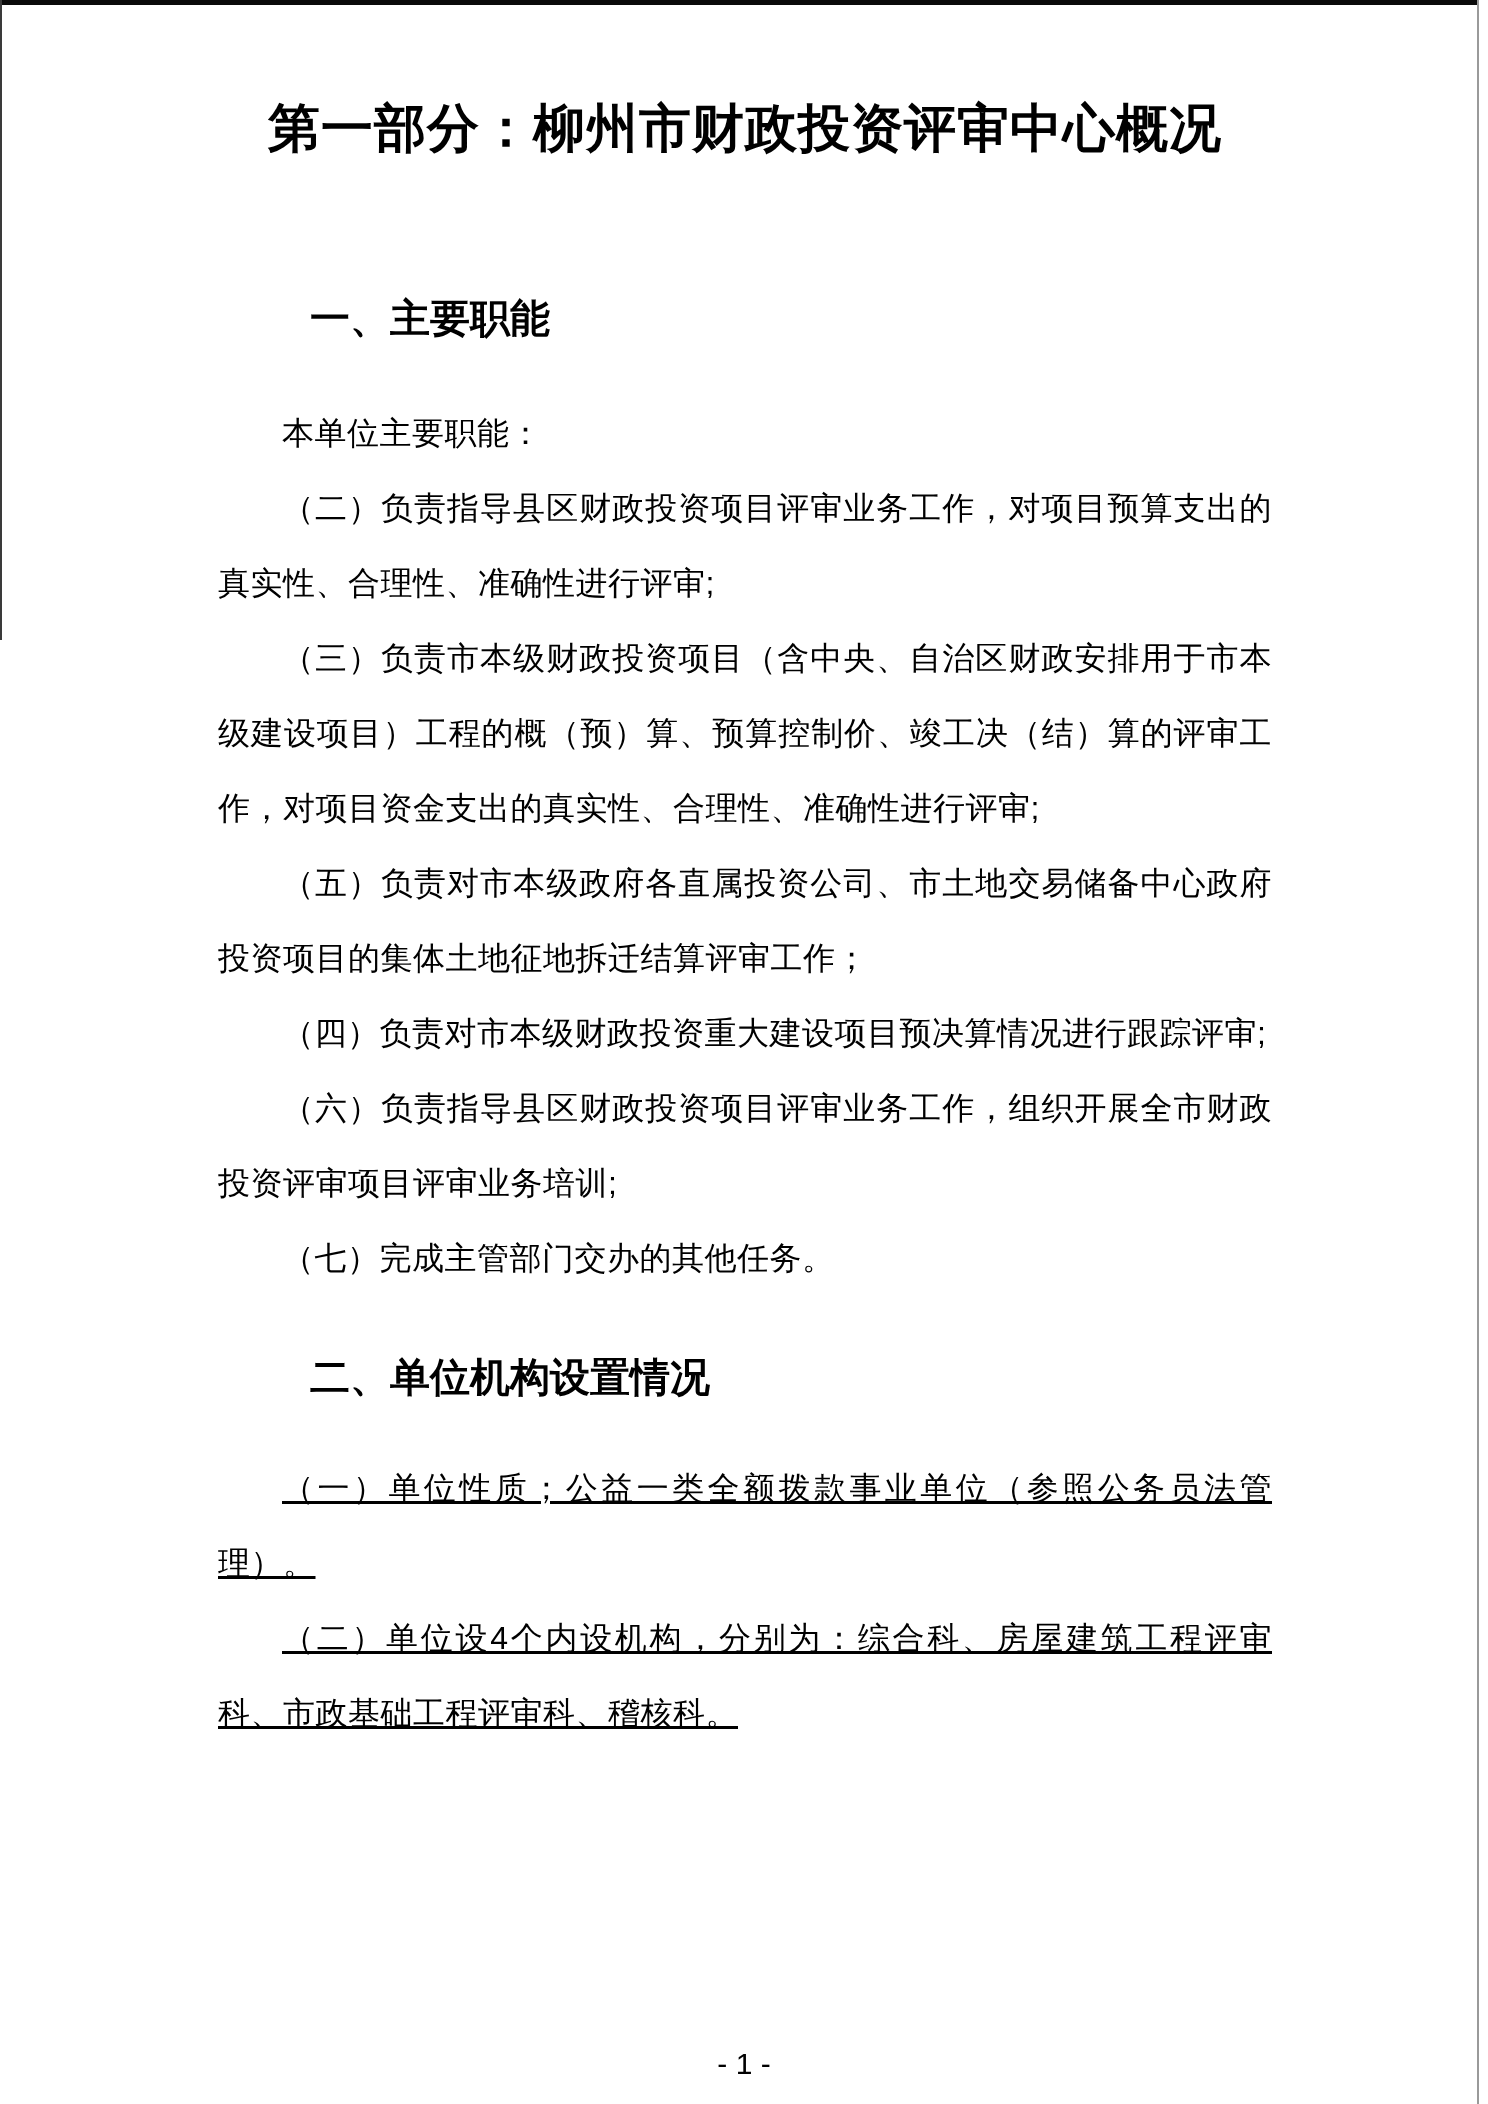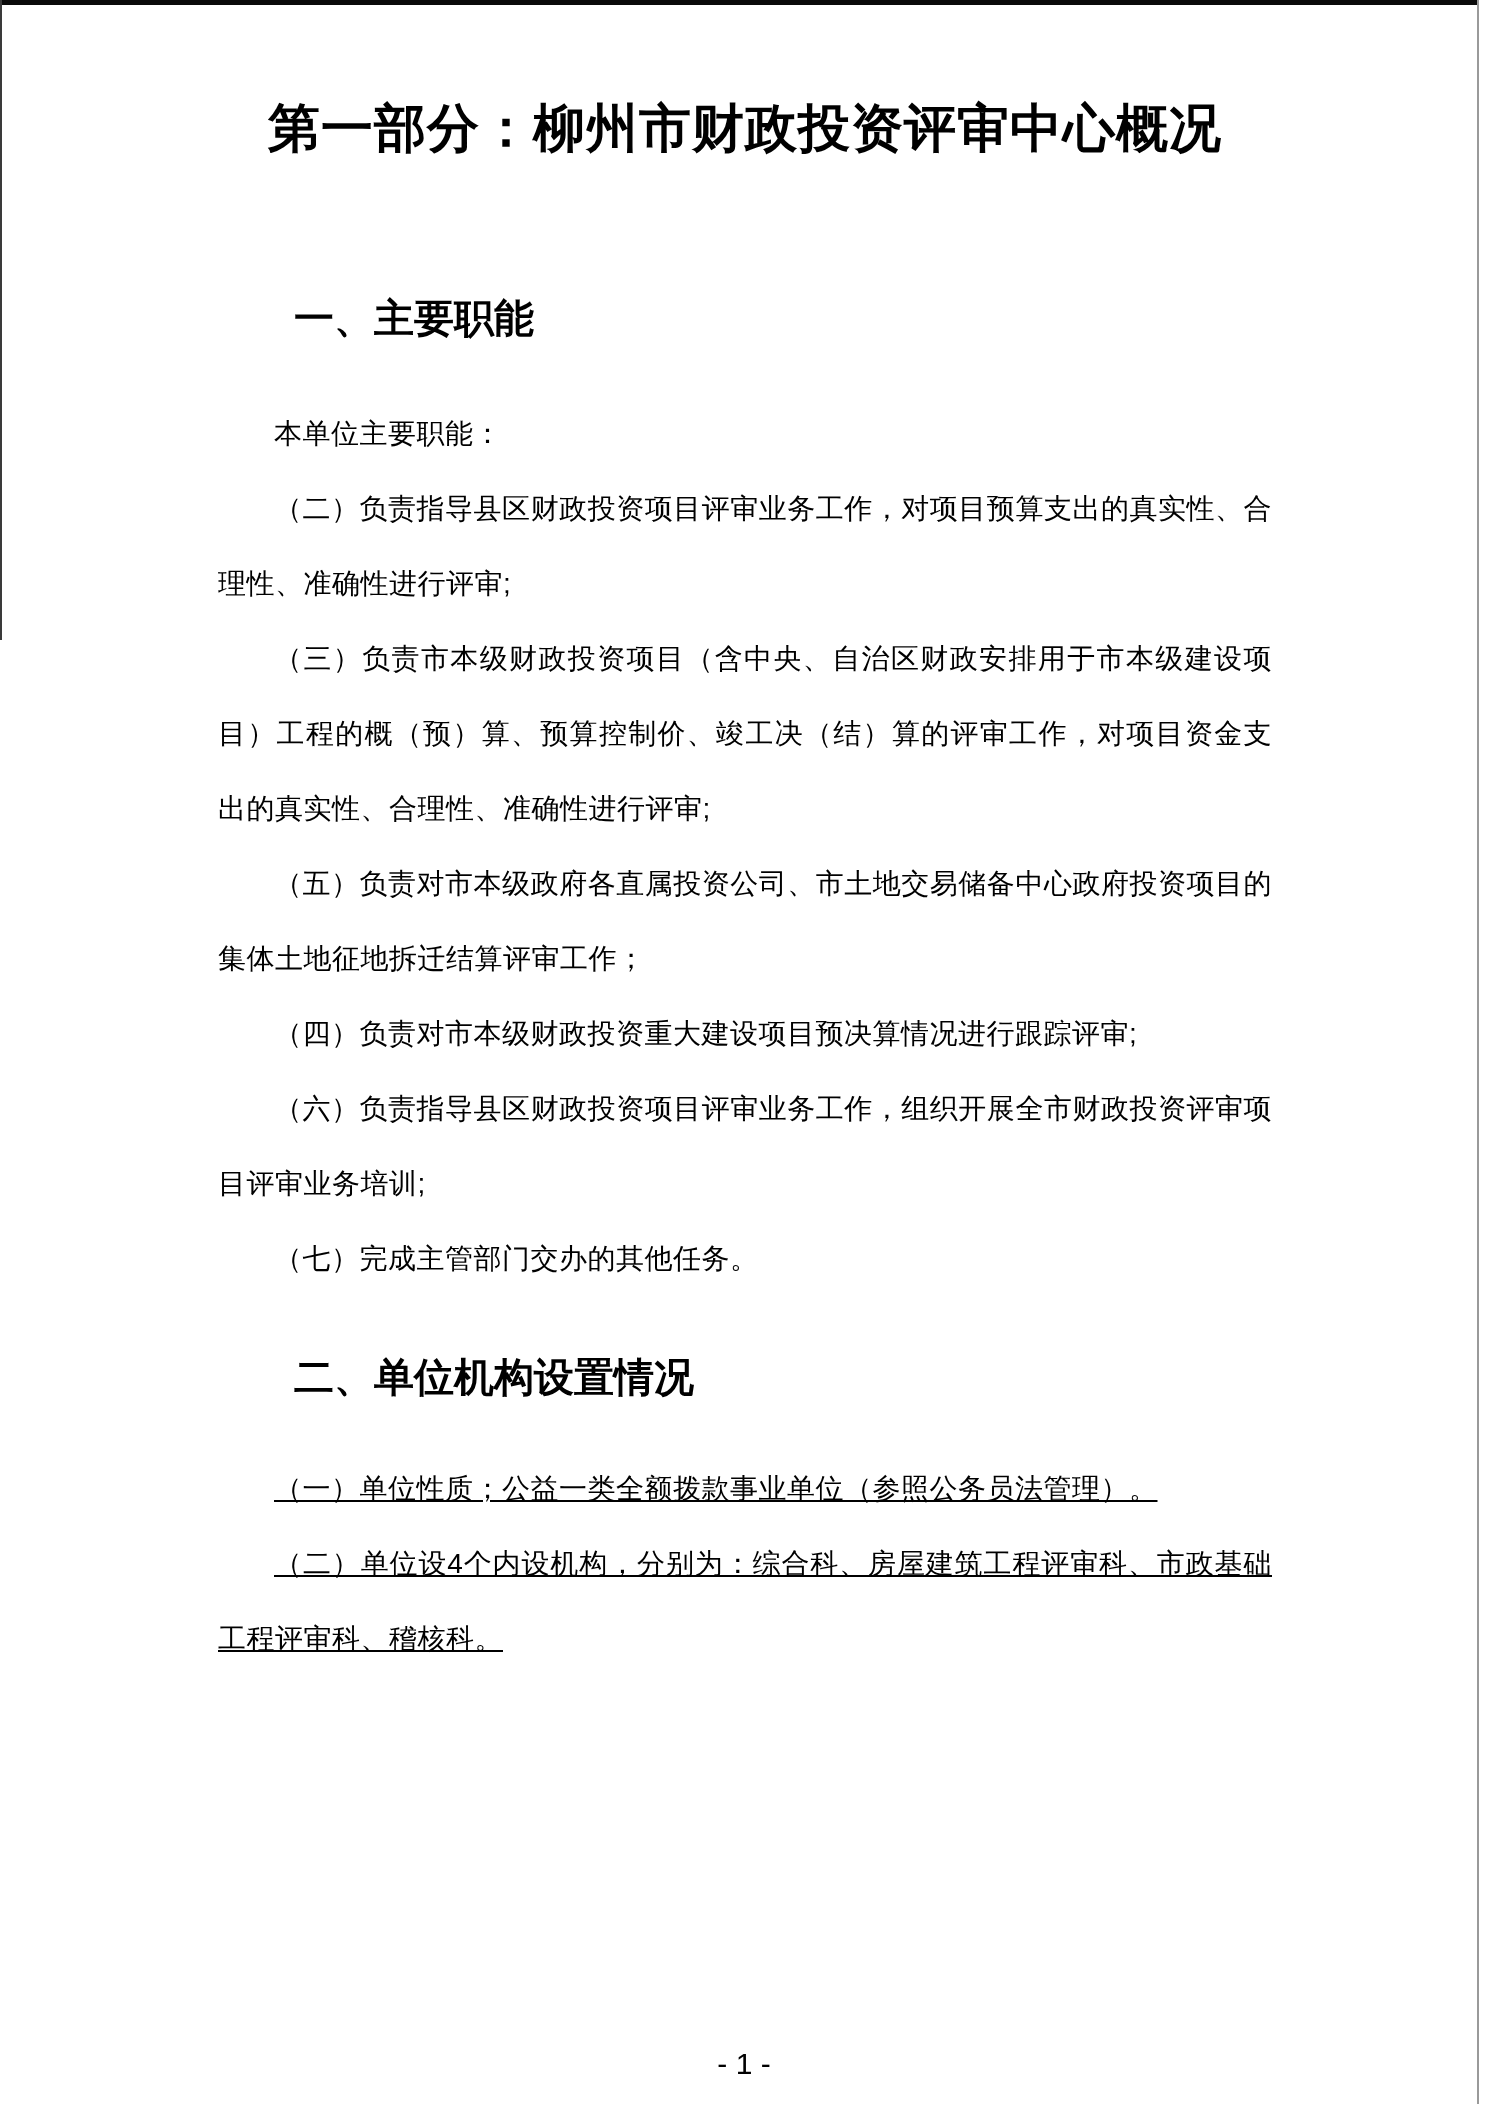--- a/index.html
+++ b/index.html
@@ -48,30 +48,30 @@
     line-height: 72px;
     font-weight: bold;
     text-align: center;
     letter-spacing: 1px;
     white-space: nowrap;
   }
   .section-heading {
     font-size: 40px;
     line-height: 48px;
     font-weight: bold;
-    margin: 0;
+    margin: 16px;
     padding-left: 76px;
   }
   .heading-1 { margin-top: 130px; }
   .heading-2 { margin-top: 57px; }
   .body-block-1 { margin-top: 54px; }
   .body-block-2 { margin-top: 50px; text-decoration: underline; }
   .para {
     margin: 0;
-    font-size: 28px;
+    font-size: 32px;
     line-height: 75px;
     text-indent: 2em;
     text-align: justify;
     letter-spacing: 0.5px;
   }
   .page-number {
     position: absolute;
     bottom: 22px;
     left: 0;
     width: 100%;

